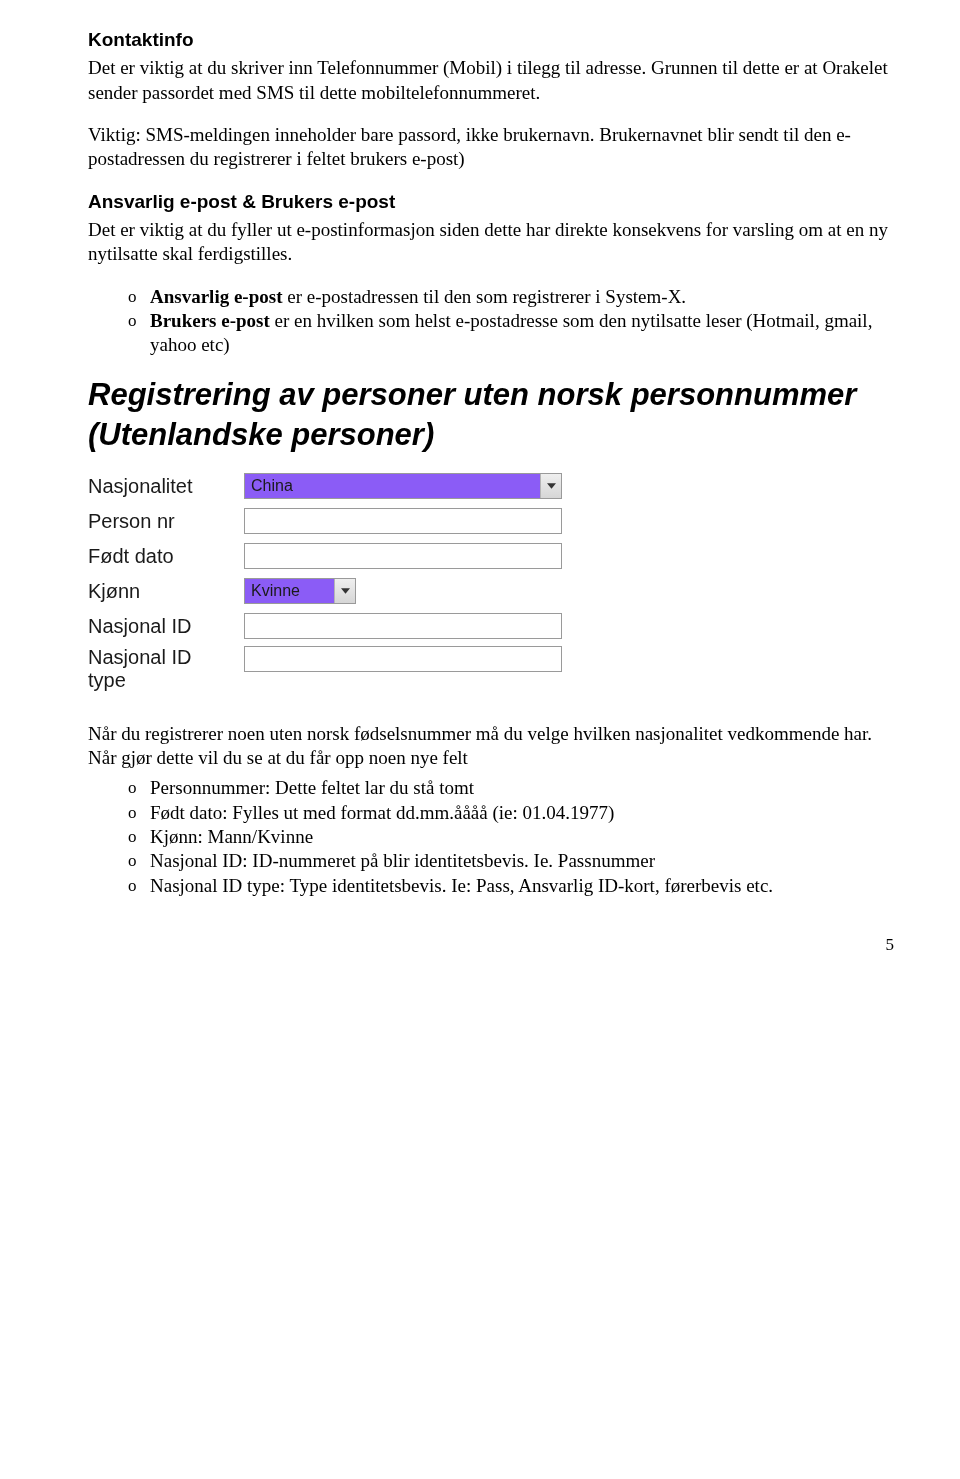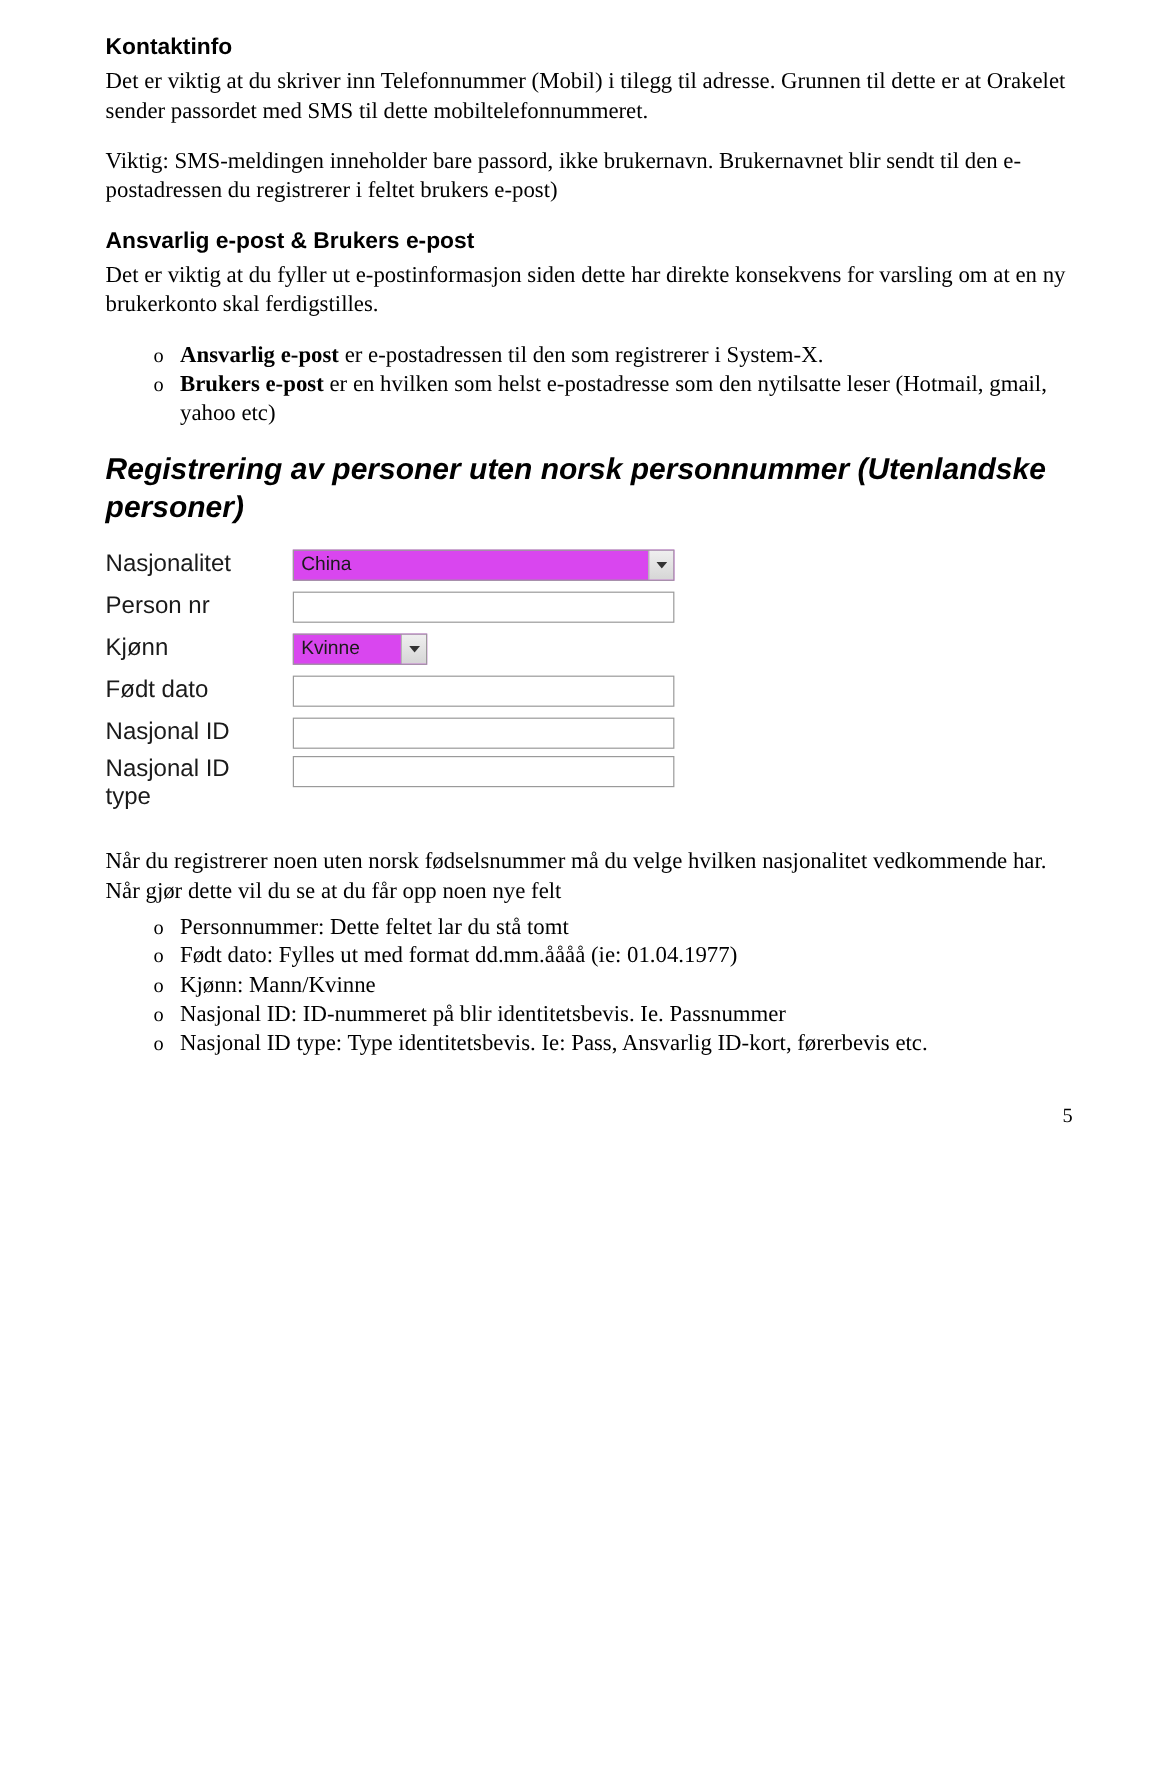--- a/index.html
+++ b/index.html
@@ -16,21 +16,21 @@
   h2.section {
     font-family: Arial, Helvetica, sans-serif;
     font-weight: bold;
     font-size: 19px;
     margin: 0 0 4px 0;
   }
   h2.italic {
     font-family: Arial, Helvetica, sans-serif;
     font-style: italic;
     font-weight: bold;
-    font-size: 25px;
+    font-size: 31px;
     margin: 18px 0 8px 0;
   }
   p {
     margin: 0 0 18px 0;
   }
   .bullets {
     margin: 0 0 18px 0;
   }
   .bullet-row {
     display: flex;
@@ -73,21 +73,21 @@
     width: 318px;
     height: 26px;
     box-sizing: border-box;
     border: 1px solid #9a9a9a;
     background: #fff;
     position: relative;
     display: flex;
     align-items: center;
   }
   .form-field.select {
-    background: #d946ef;
+    background: #8b5cf6;
   }
   .form-field.narrow {
     width: 112px;
   }
   .form-field .sel-text {
     font-family: Verdana, Arial, sans-serif;
     font-size: 16px;
     color: #1a1a1a;
     padding-left: 6px;
     flex: 1;
@@ -117,21 +117,21 @@
 
 
 
 
 <h2 class="section">Kontaktinfo</h2>
 <p>Det er viktig at du skriver inn Telefonnummer (Mobil) i tilegg til adresse. Grunnen til dette er at Orakelet sender passordet med SMS til dette mobiltelefonnummeret.</p>
 <p>Viktig: SMS-meldingen inneholder bare passord, ikke brukernavn. Brukernavnet blir sendt til den e-postadressen du registrerer i feltet brukers e-post)</p>
 
 
 <h2 class="section">Ansvarlig e-post &amp; Brukers e-post</h2>
-<p>Det er viktig at du fyller ut e-postinformasjon siden dette har direkte konsekvens for varsling om at en ny brukerkonto skal ferdigstilles.</p>
+<p>Det er viktig at du fyller ut e-postinformasjon siden dette har direkte konsekvens for varsling om at en ny nytilsatte skal ferdigstilles.</p>
 
 <div class="bullets">
   <div class="bullet-row">
     <span class="ring">o</span>
     <span class="txt">
       <span class="bold">Ansvarlig e-post</span><span> er e-postadressen til den som registrerer i System-X.</span>
     </span>
   </div>
   <div class="bullet-row">
     <span class="ring">o</span>
@@ -154,35 +154,35 @@
             <path d="M0 0 L5 6 L10 0 Z" fill="#333"></path>
           </svg>
       </span>
     </div>
   </div>
   <div class="form-row">
     <div class="form-label">Person nr</div>
     <div class="form-field"></div>
   </div>
   <div class="form-row">
+    <div class="form-label">Født dato</div>
+    <div class="form-field"></div>
+  </div>
+  <div class="form-row">
     <div class="form-label">Kjønn</div>
     <div class="form-field select narrow">
       <span class="sel-text">Kvinne</span>
       <span class="dd">
         <svg viewBox="0 0 10 6">
             <path d="M0 0 L5 6 L10 0 Z" fill="#333"></path>
           </svg>
       </span>
     </div>
   </div>
   <div class="form-row">
-    <div class="form-label">Født dato</div>
-    <div class="form-field"></div>
-  </div>
-  <div class="form-row">
     <div class="form-label">Nasjonal ID</div>
     <div class="form-field"></div>
   </div>
   <div class="form-row tall">
     <div class="form-label">
       <span>Nasjonal ID</span><br>
       <span>type</span>
     </div>
     <div class="form-field"></div>
   </div>

